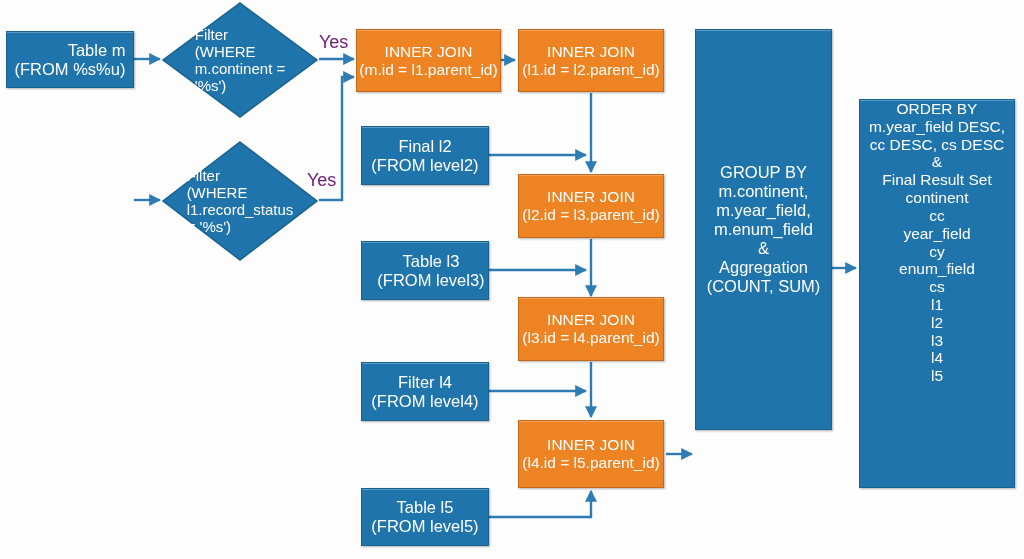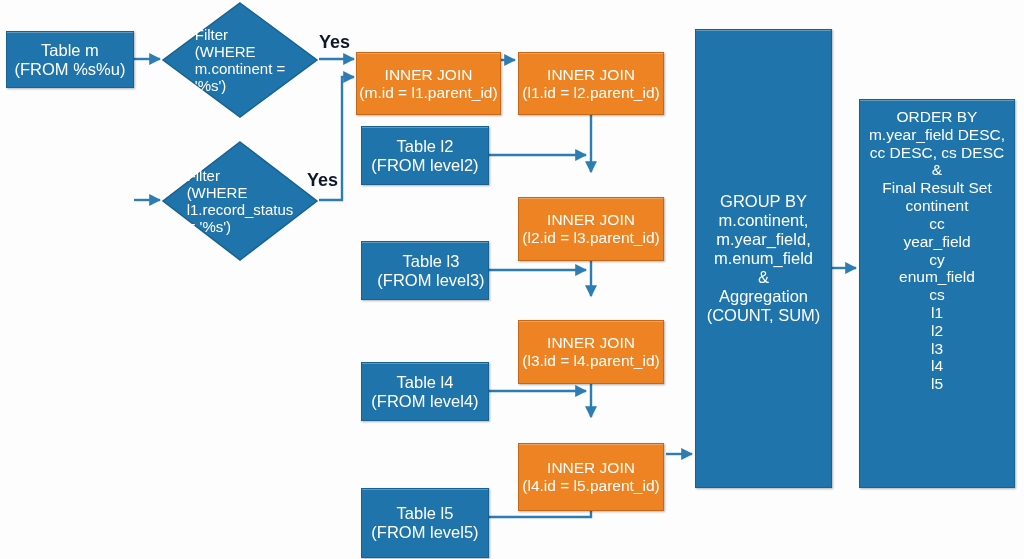--- a/index.html
+++ b/index.html
@@ -31,21 +31,20 @@
     background: #1f74ab;
     border: 1px solid #17628f;
     box-shadow: inset 0 1px 0 rgba(255,255,255,.28),
                 1px 1px 2px rgba(0,0,0,.30);
   }
   .node-orange {
     background: #ed8323;
     border: 1px solid #c4691a;
     box-shadow: inset 0 1px 0 rgba(255,255,255,.25),
                 1px 1px 2px rgba(0,0,0,.30);
-    margin-top: 23px;
   }
   .diamond {
     position: absolute;
     z-index: 3;
   }
   .diamond svg { position: absolute; left: 0; top: 0; }
   .diamond .dlabel {
     position: absolute;
     left: 0; top: 0;
     width: 100%; height: 100%;
@@ -58,22 +57,22 @@
     z-index: 2;
   }
   .edge-layer {
     position: absolute;
     left: 0; top: 0;
     width: 1024px; height: 559px;
     z-index: 1;
   }
   .yes-label {
     position: absolute;
-    color: #0f172a;
-    font-weight: 700;
+    color: #701a75;
+    font-weight: 400;
     z-index: 4;
     white-space: nowrap;
   }
   .f17 { font-size: 16.5px; }
   .f16 { font-size: 15.5px; }
   .f15 { font-size: 15px; }
   .f18 { font-size: 18px; }
 </style>
 </head>
 <body>
@@ -111,34 +110,34 @@
       <path d="M 489 391 L 586 391"></path>
 
       <path d="M 489 517 L 591 517 L 591 491"></path>
 
       <path d="M 666 454 L 692 454"></path>
 
       <path d="M 832 268 L 856 268"></path>
     </g>
   </svg>
 
-  <div class="node node-blue f17" style="left:6px;  top:31px;  width:128px; height:57px;">Table m
+  <div class="node node-blue f17" style="left:6px;  top:31px;  width:128px; height:57px;text-align:right;">Table m
 (FROM %s%u)</div>
 
 
-  <div class="node node-blue f17" style="left:361px; top:126px; width:128px; height:59px;">Table l2
+  <div class="node node-blue f17" style="left:361px; top:126px; width:128px; height:59px;">Final l2
 (FROM level2)</div>
 
   <div class="node node-blue f17" style="left:361px; top:241px; width:128px; height:59px;padding-left:12px;">Table l3
 (FROM level3)</div>
 
-  <div class="node node-blue f17" style="left:361px; top:362px; width:128px; height:59px;">Table l4
+  <div class="node node-blue f17" style="left:361px; top:362px; width:128px; height:59px;">Filter l4
 (FROM level4)</div>
 
-  <div class="node node-blue f17" style="left:361px; top:488px; width:128px; height:70px;">Table l5
+  <div class="node node-blue f17" style="left:361px; top:488px; width:128px; height:58px;">Table l5
 (FROM level5)</div>
 
   <div class="diamond" style="left:161px; top:1px; width:158px; height:118px;">
     <svg width="158" height="118" viewBox="0 0 158 118" xmlns="http://www.w3.org/2000/svg">
       <polygon points="79,2 156,59 79,116 2,59" fill="#1f74ab" stroke="#17628f" stroke-width="1.5"></polygon>
     </svg>
     <div class="dlabel f15">Filter
 (WHERE
 m.continent =
 '%s')</div>
@@ -166,29 +165,29 @@
 
   <div class="node node-orange f16" style="left:518px; top:174px; width:146px; height:64px;">INNER JOIN
 (l2.id = l3.parent_id)</div>
 
   <div class="node node-orange f16" style="left:518px; top:297px; width:146px; height:64px;">INNER JOIN
 (l3.id = l4.parent_id)</div>
 
   <div class="node node-orange f16" style="left:518px; top:420px; width:146px; height:68px;">INNER JOIN
 (l4.id = l5.parent_id)</div>
 
-  <div class="node node-blue f17" style="left:695px; top:29px; width:137px; height:459px;">GROUP BY
+  <div class="node node-blue f17" style="left:695px; top:29px; width:137px; height:401px;">GROUP BY
 m.continent,
 m.year_field,
 m.enum_field
 &amp;
 Aggregation
 (COUNT, SUM)</div>
 
-  <div class="node node-blue f16" style="left:859px; top:99px; width:156px; height:389px; align-items:flex-start; padding-top:8px;">ORDER BY
+  <div class="node node-blue f16" style="left:859px; top:99px; width:156px; height:389px; align-items:flex-start; ">ORDER BY
 m.year_field DESC,
 cc DESC, cs DESC
 &amp;
 Final Result Set
 continent
 cc
 year_field
 cy
 enum_field
 cs

